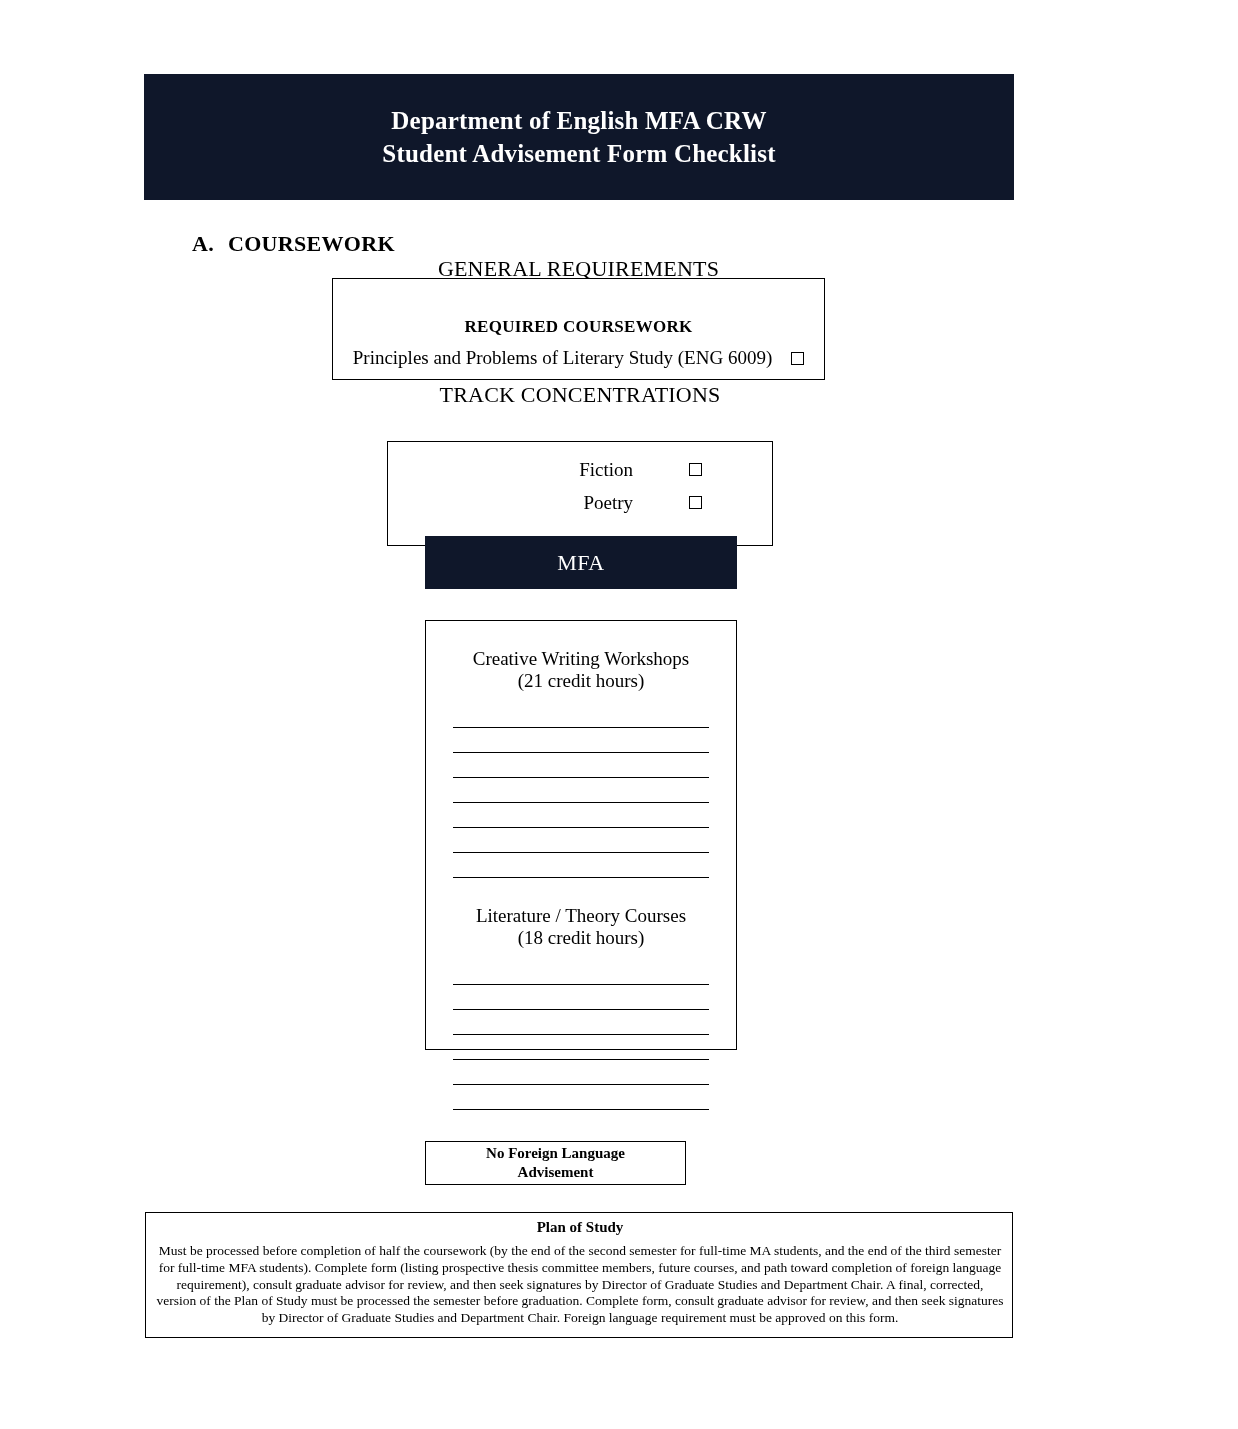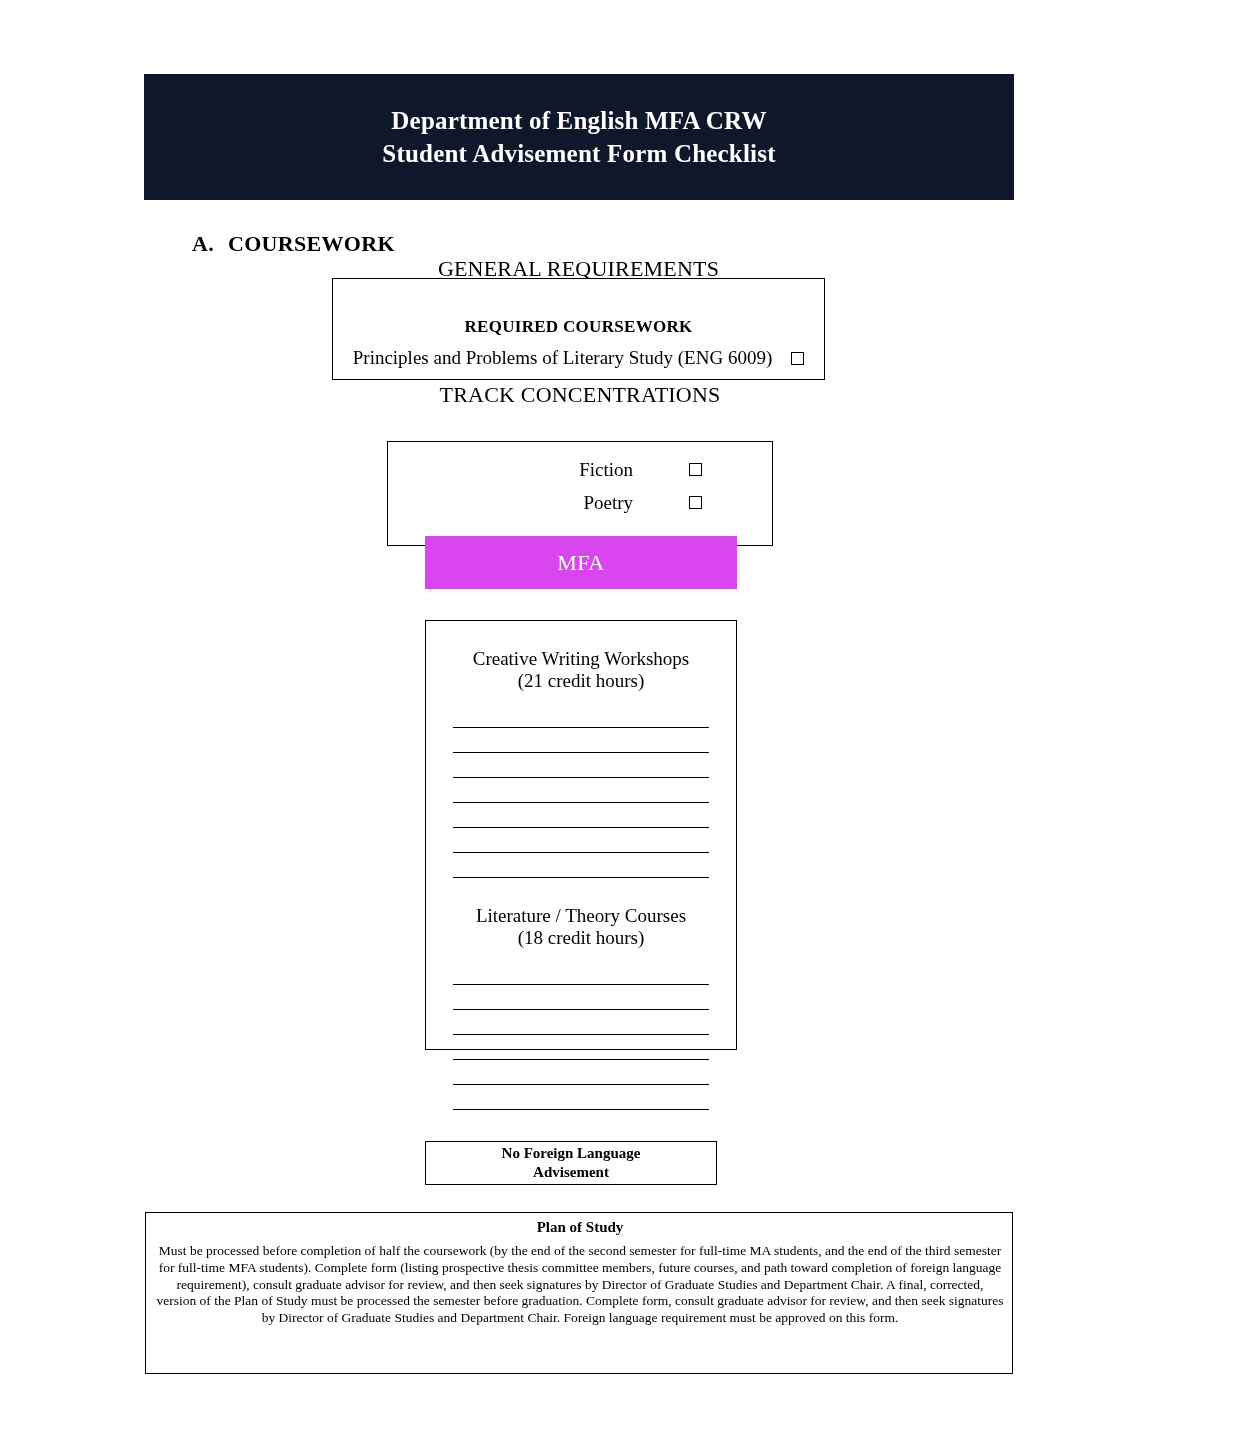--- a/index.html
+++ b/index.html
@@ -140,21 +140,21 @@
   }
   .track-row .checkbox { margin-left: 56px; }
 
   
   #mfa-banner {
     position: absolute;
     left: 425px;
     top: 536px;
     width: 312px;
     height: 53px;
-    background: #d946ef;
+    background: #0f172a;
     display: flex;
     align-items: center;
     justify-content: center;
   }
   #mfa-banner .mfa-label {
     color: #ffffff;
     font-size: 22px;
     letter-spacing: 0.4px;
   }
 
@@ -181,41 +181,41 @@
   .blank-line {
     height: 24px;
     border-bottom: 1.4px solid #000000;
   }
   #cw-lines .blank-line:last-child { border-bottom: 1.4px solid #000000; }
 
   
   #foreign-language-box {
     left: 425px;
     top: 1141px;
-    width: 292px;
+    width: 261px;
     height: 44px;
     display: flex;
     flex-direction: column;
     align-items: center;
     justify-content: center;
   }
   .fl-line {
     font-size: 15px;
     font-weight: bold;
     line-height: 19px;
     text-align: center;
     white-space: nowrap;
   }
 
   
   #plan-of-study-box {
     left: 145px;
     top: 1212px;
     width: 868px;
-    height: 162px;
+    height: 126px;
     padding: 5px 8px 5px 10px;
   }
   #plan-of-study-title {
     text-align: center;
     font-size: 15px;
     font-weight: bold;
     line-height: 18px;
   }
   #plan-of-study-body {
     font-size: 13.5px;

